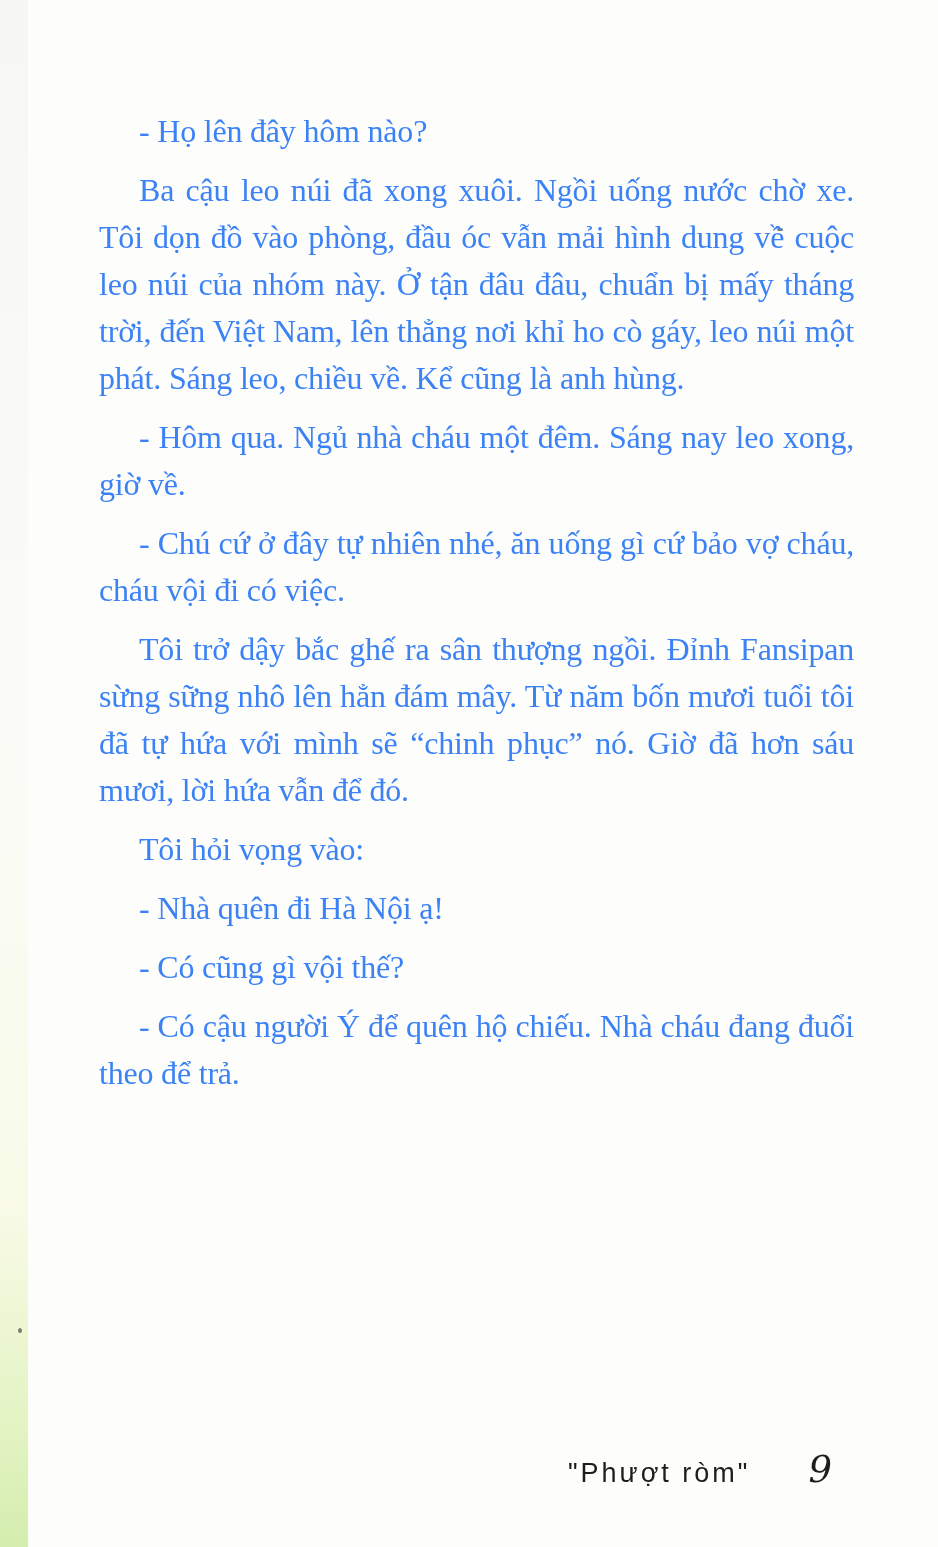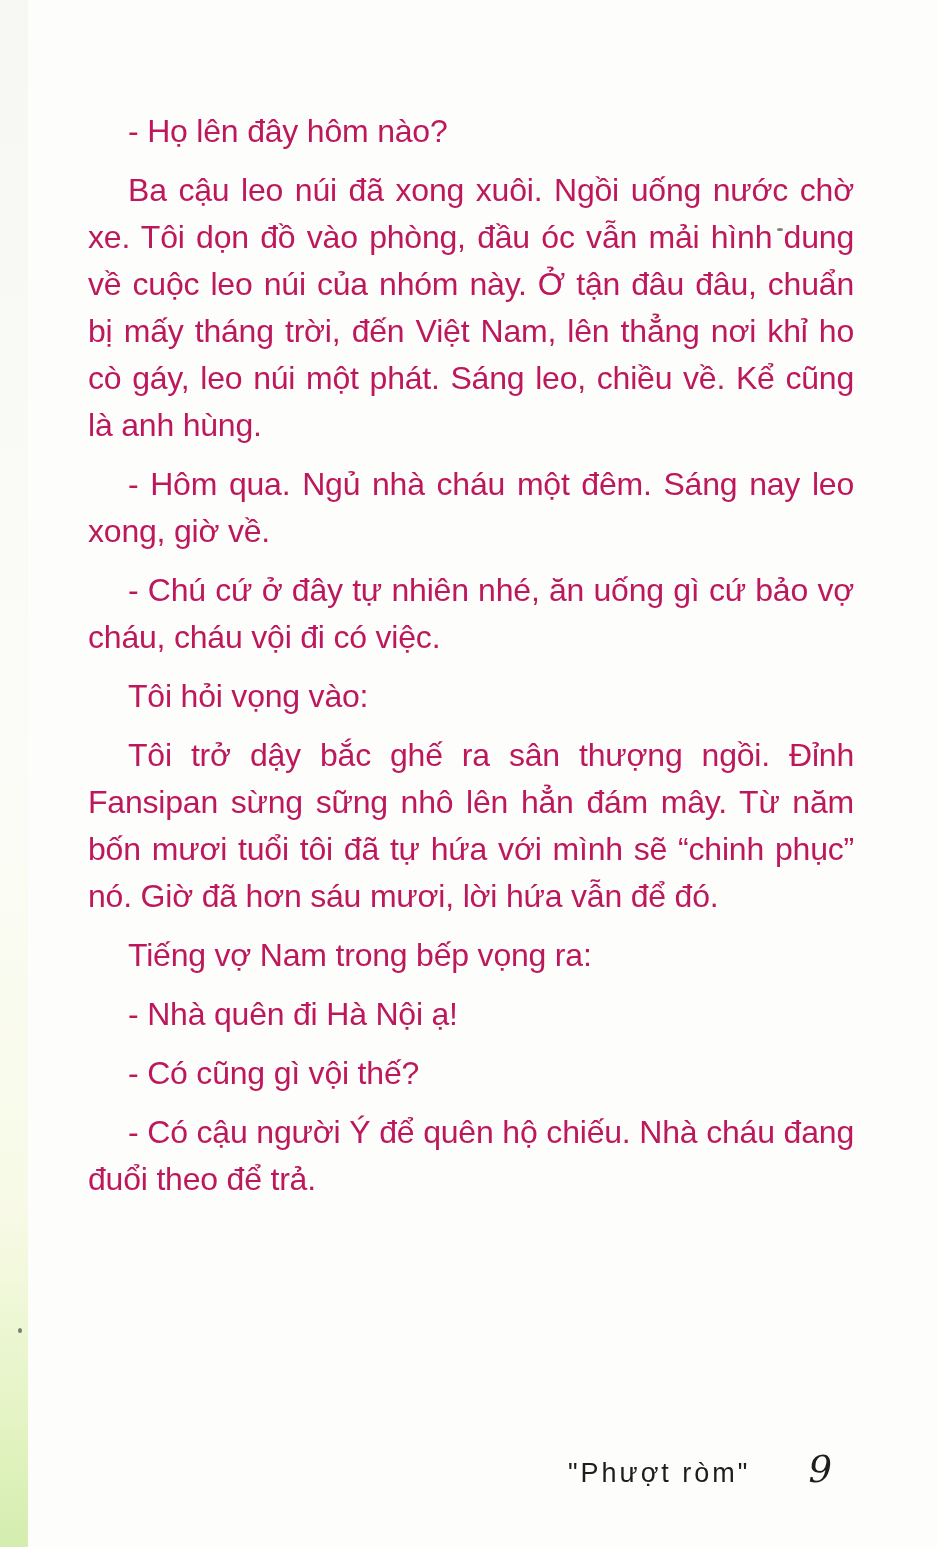--- a/index.html
+++ b/index.html
@@ -34,25 +34,25 @@
       rgba(210, 236, 170, 0.95) 100%
     );
   }
   .text-block {
     position: absolute;
     left: 88px;
     top: 108px;
     width: 766px;
   }
   .text-block p {
-    margin: 0 0 12px 0;
-    font-family: Liberation Sans, sans-serif;
+    margin: 0 0 12px 11px;
+    font-family: Liberation Serif, serif;
     font-size: 32px;
     line-height: 47px;
-    color: #be185d;
+    color: #3b82f6;
     text-align: justify;
     text-indent: 40px;
     letter-spacing: -0.2px;
   }
   .page-footer {
     position: absolute;
     top: 1448px;
     left: 88px;
     width: 744px;
     display: flex;
@@ -90,23 +90,22 @@
   <div class="left-edge"></div>
 
   <div class="speck speck-1"></div>
   <div class="speck speck-2"></div>
 
   <main class="text-block">
     <p>- Họ lên đây hôm nào?</p>
     <p>Ba cậu leo núi đã xong xuôi. Ngồi uống nước chờ xe. Tôi dọn đồ vào phòng, đầu óc vẫn mải hình dung về cuộc leo núi của nhóm này. Ở tận đâu đâu, chuẩn bị mấy tháng trời, đến Việt Nam, lên thẳng nơi khỉ ho cò gáy, leo núi một phát. Sáng leo, chiều về. Kể cũng là anh hùng.</p>
     <p>- Hôm qua. Ngủ nhà cháu một đêm. Sáng nay leo xong, giờ về.</p>
     <p>- Chú cứ ở đây tự nhiên nhé, ăn uống gì cứ bảo vợ cháu, cháu vội đi có việc.</p>
+    <p>Tôi trở dậy bắc ghế ra sân thượng ngồi. Đỉnh Fansipan sừng sững nhô lên hẳn đám mây. Từ năm bốn mươi tuổi tôi đã tự hứa với mình sẽ “chinh phục” nó. Giờ đã hơn sáu mươi, lời hứa vẫn để đó.</p>
     <p>Tôi hỏi vọng vào:</p>
-    <p>Tôi trở dậy bắc ghế ra sân thượng ngồi. Đỉnh Fansipan sừng sững nhô lên hẳn đám mây. Từ năm bốn mươi tuổi tôi đã tự hứa với mình sẽ “chinh phục” nó. Giờ đã hơn sáu mươi, lời hứa vẫn để đó.</p>
-    <p>Tiếng vợ Nam trong bếp vọng ra:</p>
     <p>- Nhà quên đi Hà Nội ạ!</p>
     <p>- Có cũng gì vội thế?</p>
     <p>- Có cậu người Ý để quên hộ chiếu. Nhà cháu đang đuổi theo để trả.</p>
   </main>
 
   <footer class="page-footer">
     <span class="running-title">"Phượt ròm"</span>
     <span class="page-number">9</span>
   </footer>
 </div>

